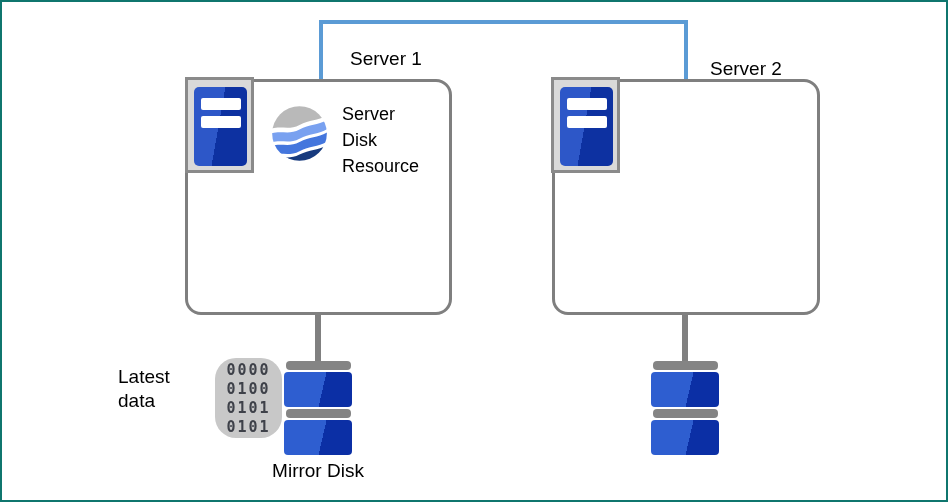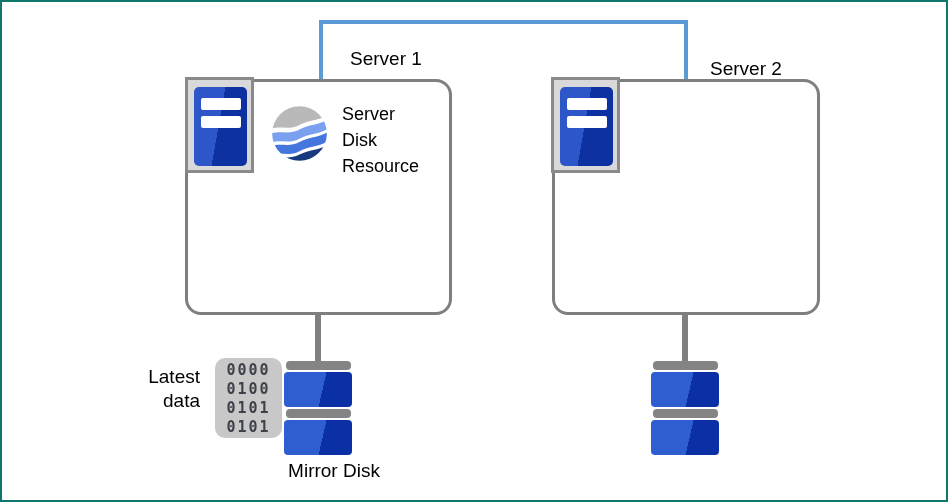--- a/index.html
+++ b/index.html
@@ -39,37 +39,37 @@
   }
   .tower .bar.b1{top:11px;}
   .tower .bar.b2{top:29px;}
   
   .lbl{color:#000;font-size:19px;line-height:22px;white-space:nowrap;}
   .res-label{
     color:#000;font-size:18px;line-height:26px;white-space:pre-line;
   }
   .latest-label{
     color:#000;font-size:19px;line-height:24px;white-space:pre-line;
-    text-align:right;width:82px;
+    width:82px;
   }
   .center-label{text-align:center;width:140px;}
   
   .gray-stem{background:#808080;}
   
   .disk-stack{width:68px;display:flex;flex-direction:column;align-items:center;}
   .disk-cap{width:65px;height:9px;border-radius:4px;background:#848484;margin-bottom:2px;}
   .disk-body{
     width:68px;height:35px;border-radius:4px;margin-bottom:2px;
     background:linear-gradient(103deg,#2e5ed0 56%,#0b2fa5 56%);
   }
   
   .binary-block{
     box-sizing:border-box;
     width:67px;height:80px;
-    background:#c8c8c8;border-radius:10px;
+    background:#c8c8c8;border-radius:21px;
     padding-top:3px;
     text-align:center;
   }
   .binary-row{
     font-family:"DejaVu Sans Mono", monospace;
     font-weight:bold;font-size:15px;line-height:19px;
     letter-spacing:2px;color:#3e4149;
   }
 </style>
 </head>
@@ -137,15 +137,15 @@
     <div class="disk-cap"></div>
     <div class="disk-body"></div>
   </div>
   <div class="abs disk-stack" style="left:649px;top:359px;">
     <div class="disk-cap"></div>
     <div class="disk-body"></div>
     <div class="disk-cap"></div>
     <div class="disk-body"></div>
   </div>
 
-  <div class="abs lbl center-label" style="left:262px;top:458px;">Mirror Disk</div>
+  <div class="abs lbl center-label" style="left:246px;top:458px;">Mirror Disk</div>
 
 </div>
 
 </body></html>

